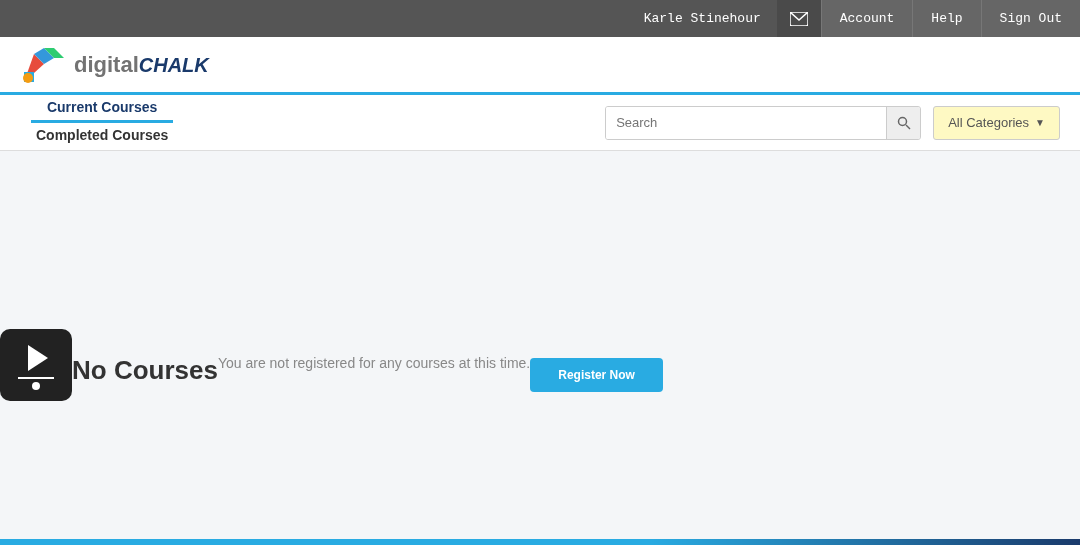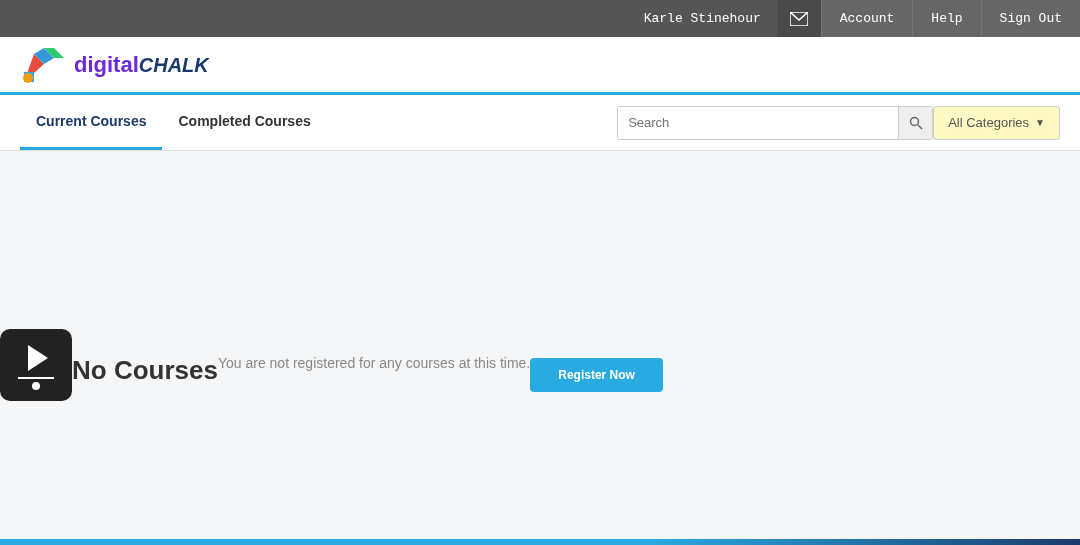--- a/index.html
+++ b/index.html
@@ -93,20 +93,21 @@
       border-bottom: 1px solid #ddd;
       display: flex;
       align-items: center;
       height: 56px;
       padding: 0 20px;
     }
     .sub-tabs {
       display: flex;
       height: 100%;
       align-items: center;
+      flex-direction: column;
     }
     .sub-tab {
       padding: 0 16px;
       font-size: 14px;
       color: #333;
       cursor: pointer;
       height: 100%;
       display: flex;
       align-items: center;
       border-bottom: 3px solid transparent;
@@ -114,21 +115,21 @@
     }
     .sub-tab.active {
       color: #1a3a6b;
       border-bottom: 3px solid #29abe2;
     }
 
     .search-area {
       margin-left: auto;
       display: flex;
       align-items: center;
-      gap: 0;
+      gap: 12px;
     }
     .search-wrapper {
       display: flex;
       align-items: center;
       border: 1px solid #ccc;
       border-radius: 3px;
       overflow: hidden;
       height: 34px;
     }
     .search-input {
@@ -244,21 +245,21 @@
 
     <svg class="logo-icon" viewBox="0 0 48 42">
 
       <polygon points="4,38 14,10 24,20" fill="#e74c3c"></polygon>
       <polygon points="14,10 24,4 34,14 24,20" fill="#3498db"></polygon>
       <polygon points="24,4 34,4 44,14 34,14" fill="#2ecc71"></polygon>
       <polygon points="4,38 14,38 14,28 4,28" fill="#29abe2"></polygon>
       <circle cx="8" cy="34" r="5" fill="#f39c12"></circle>
     </svg>
     <div>
-      <span style="font-size:22px;font-weight:bold;color:#6d28d9;font-style:normal;">digital</span><span style="font-size:20px;font-weight:bold;color:#1a3a6b;font-style:italic;">CHALK</span>
+      <span style="font-size:22px;font-weight:bold;color:#737373;font-style:normal;">digital</span><span style="font-size:20px;font-weight:bold;color:#1a3a6b;font-style:italic;">CHALK</span>
     </div>
   </div>
 
 </div>
 
 <div class="sub-header">
   <div class="sub-tabs">
     <div class="sub-tab active">Current Courses</div>
     <div class="sub-tab">Completed Courses</div>
   </div>

